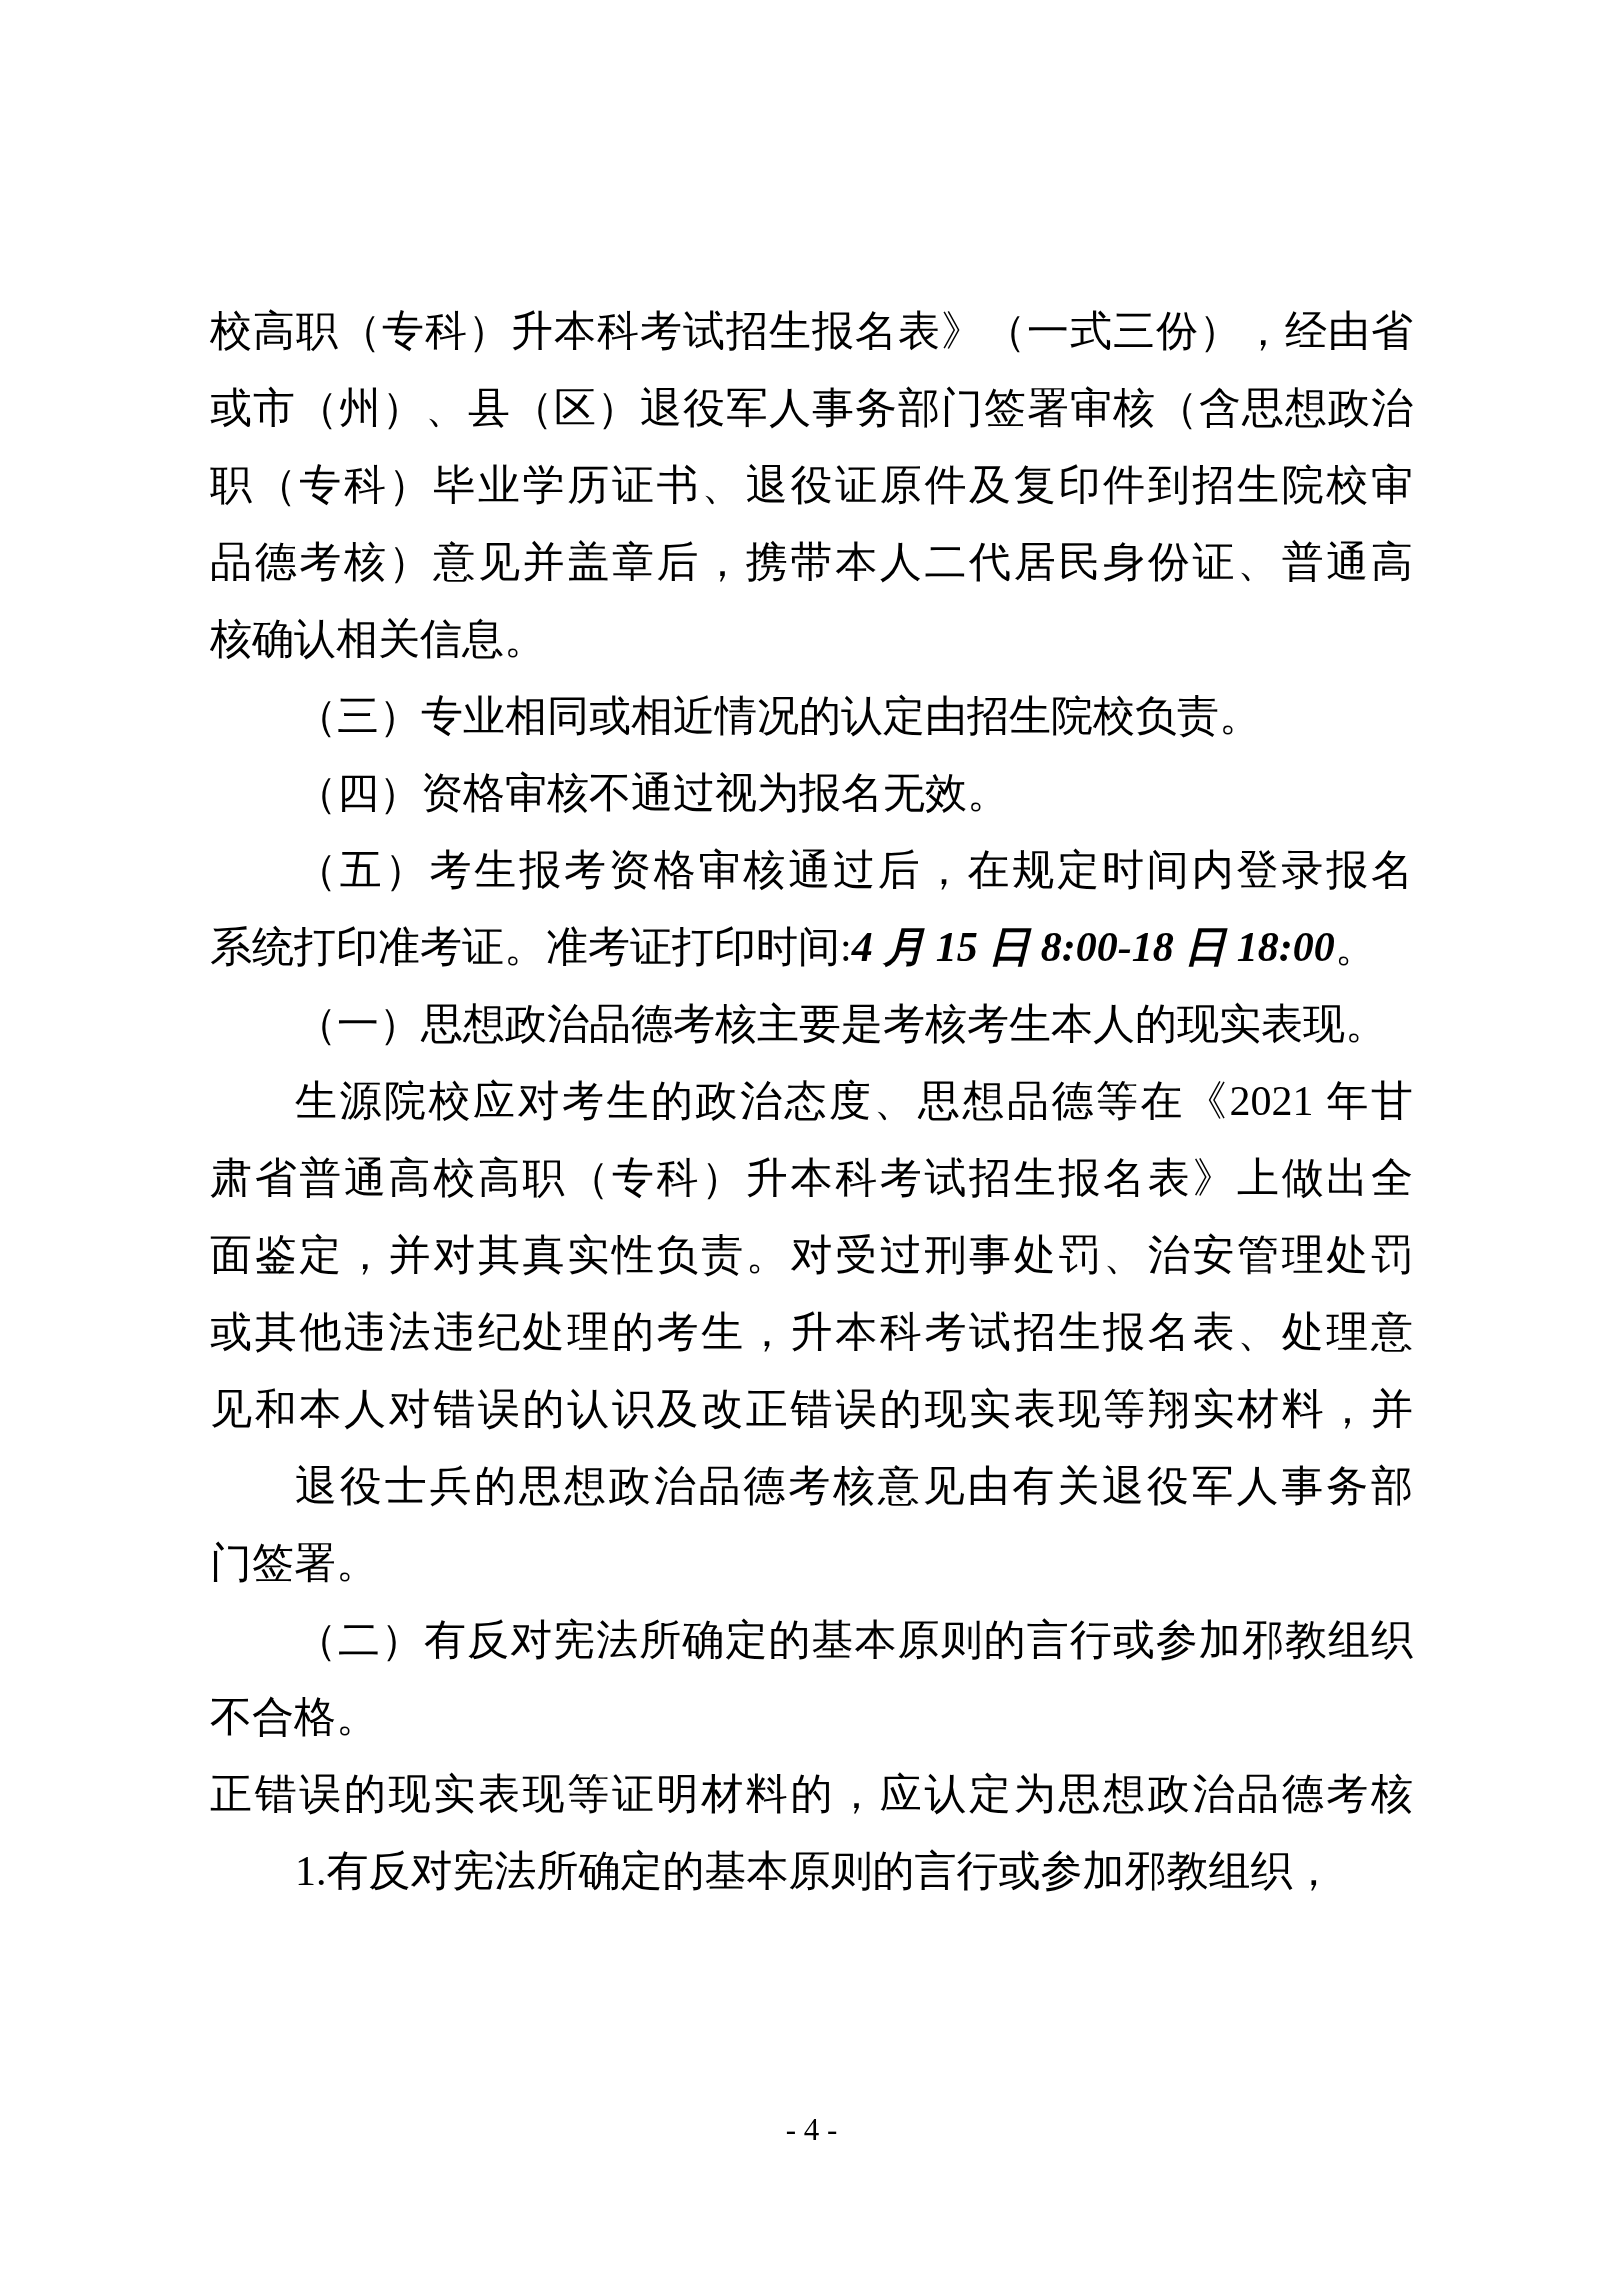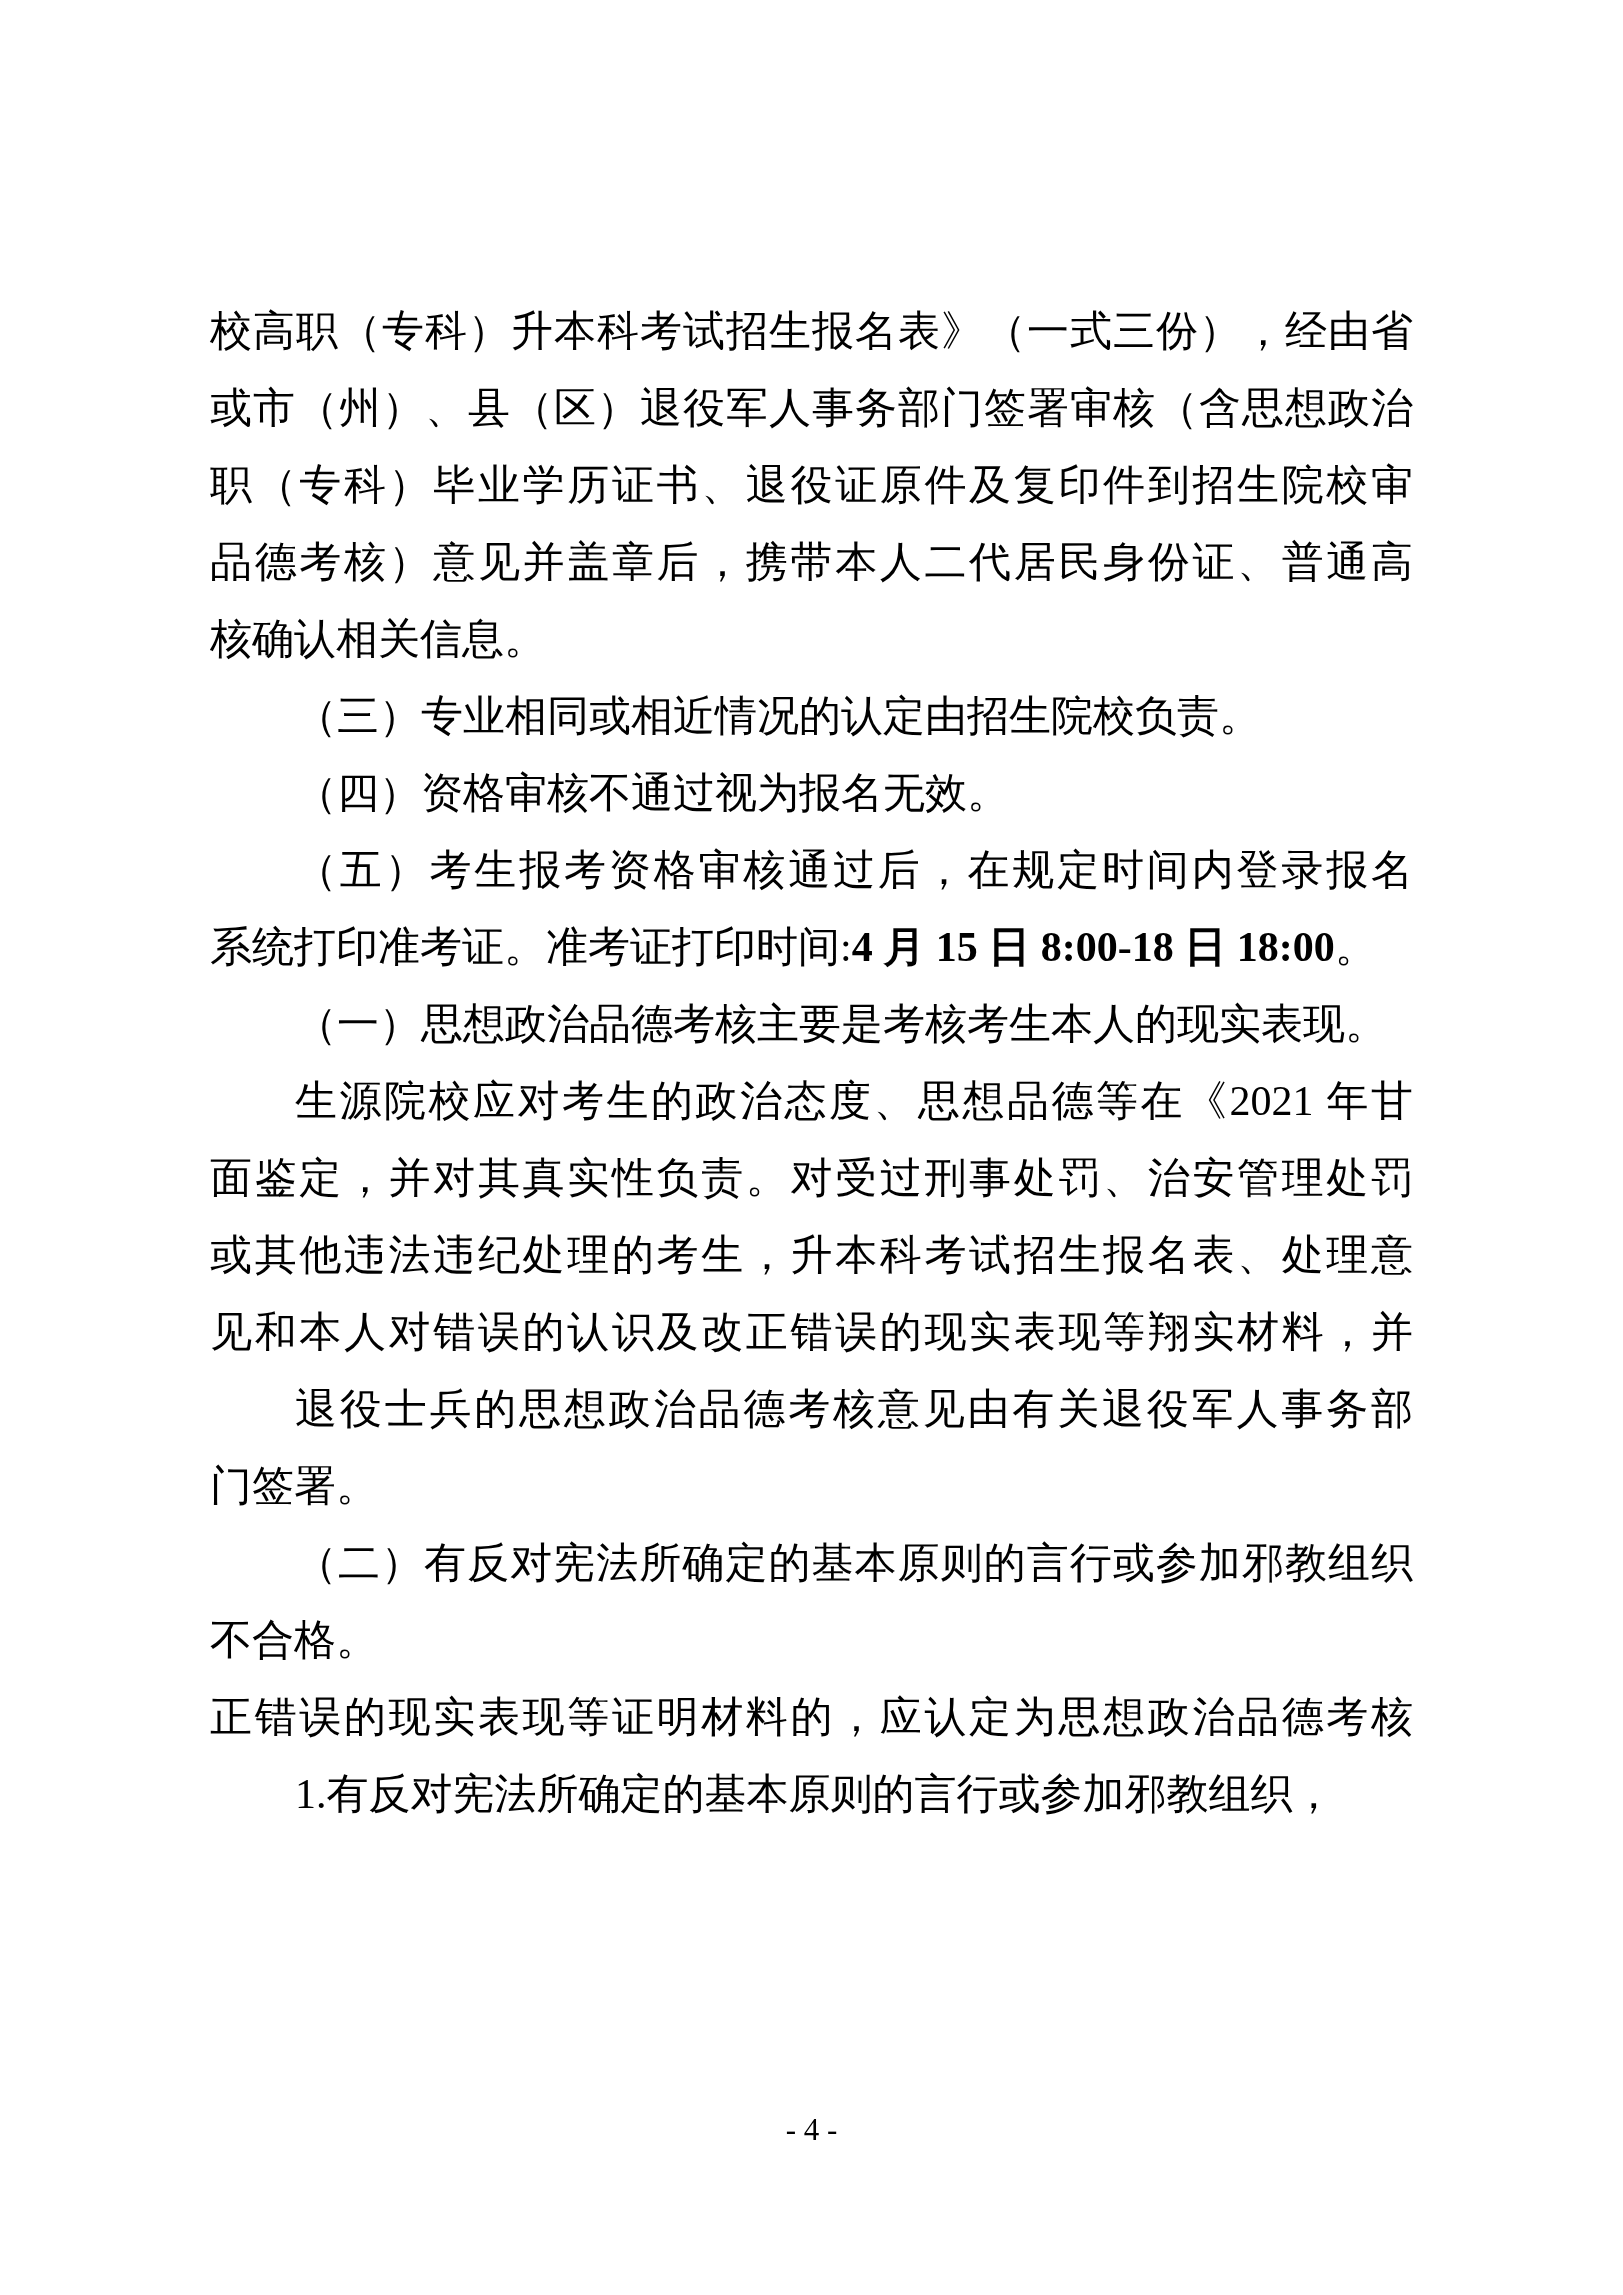--- a/index.html
+++ b/index.html
@@ -37,20 +37,21 @@
   }
   .line.indent {
     text-indent: 85px;
   }
   .line.heading {
     font-family: "Liberation Sans", "DejaVu Sans", sans-serif;
     font-weight: bold;
   }
   .bold {
     font-weight: bold;
+    font-style: italic;
   }
   .footer {
     position: absolute;
     top: 2109px;
     left: 0;
     width: 100%;
     text-align: center;
     font-family: "Liberation Serif", "DejaVu Serif", serif;
     font-size: 31px;
     line-height: 41px;
@@ -66,20 +67,21 @@
       <div class="line fill"><span>或市（州）、县（区）退役军人事务部门签署审核（含思想政治</span></div>
       <div class="line fill"><span>职（专科）毕业学历证书、退役证原件及复印件到招生院校审</span></div>
       <div class="line fill"><span>品德考核）意见并盖章后，携带本人二代居民身份证、普通高</span></div>
       <div class="line"><span>核确认相关信息。</span></div>
       <div class="line indent"><span>（三）专业相同或相近情况的认定由招生院校负责。</span></div>
       <div class="line indent"><span>（四）资格审核不通过视为报名无效。</span></div>
       <div class="line fill indent"><span>（五）考生报考资格审核通过后，在规定时间内登录报名</span></div>
       <div class="line"><span>系统打印准考证。准考证打印时间:</span><span class="bold">4 月 15 日 8:00-18 日 18:00</span><span>。</span></div>
       <div class="line indent"><span>（一）思想政治品德考核主要是考核考生本人的现实表现。</span></div>
       <div class="line fill indent"><span>生源院校应对考生的政治态度、思想品德等在《2021 年甘</span></div>
+      <div class="line fill"><span>肃省普通高校高职（专科）升本科考试招生报名表》上做出全</span></div>
       <div class="line fill"><span>面鉴定，并对其真实性负责。对受过刑事处罚、治安管理处罚</span></div>
       <div class="line fill"><span>或其他违法违纪处理的考生，升本科考试招生报名表、处理意</span></div>
       <div class="line fill"><span>见和本人对错误的认识及改正错误的现实表现等翔实材料，并</span></div>
       <div class="line fill indent"><span>退役士兵的思想政治品德考核意见由有关退役军人事务部</span></div>
       <div class="line"><span>门签署。</span></div>
       <div class="line fill indent"><span>（二）有反对宪法所确定的基本原则的言行或参加邪教组织</span></div>
       <div class="line"><span>不合格。</span></div>
       <div class="line fill"><span>正错误的现实表现等证明材料的，应认定为思想政治品德考核</span></div>
       <div class="line indent"><span>1.有反对宪法所确定的基本原则的言行或参加邪教组织，</span></div>
     </div>

